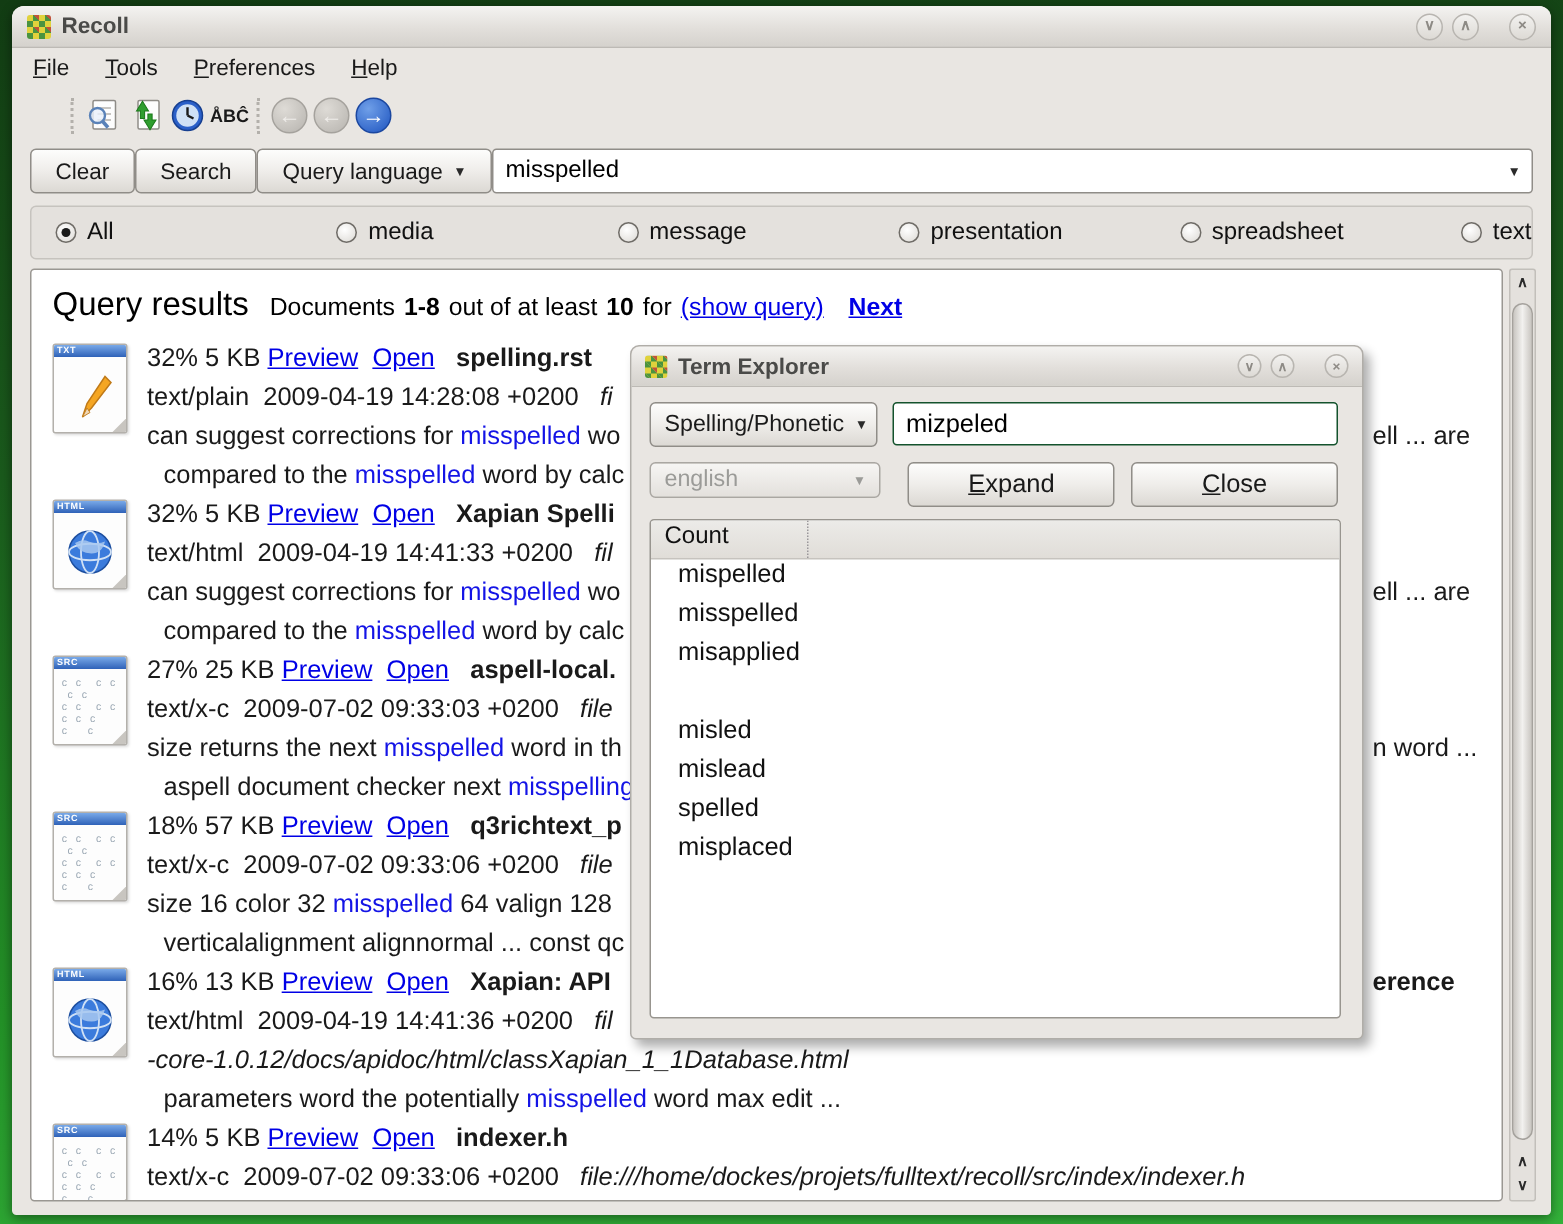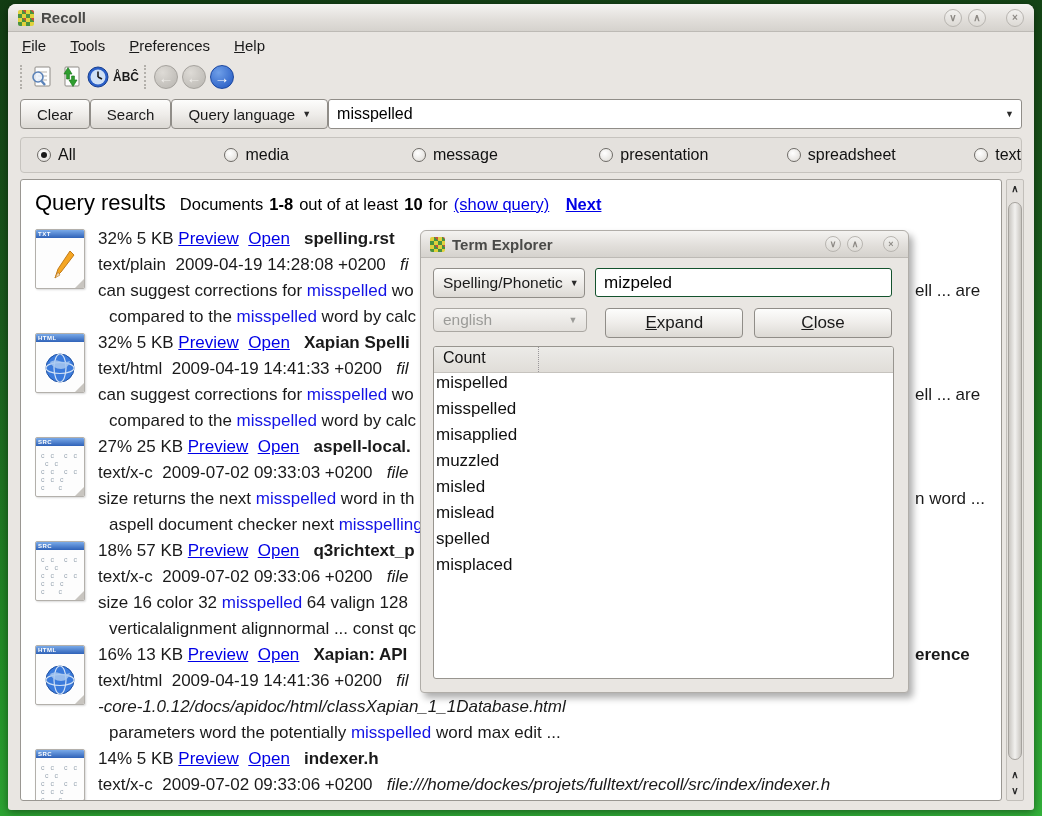--- a/index.html
+++ b/index.html
@@ -36,21 +36,21 @@
     color:#8d8a85; font-size:10px; font-weight:bold; line-height:16px; text-align:center;
     cursor:pointer;
   }
   .winbtn.close { margin-left:14px; }
   
   .menubar { height:27px; display:flex; align-items:center; padding:0 14px; gap:24px;
     background:#e9e6e2; font-size:15px; color:#1a1a1a; }
   .menu-item { cursor:pointer; }
   .menu-item u { text-decoration:underline; }
   
-  .toolbar { height:36px; display:flex; align-items:center; padding:0 8px; background:#e9e6e2; }
+  .toolbar { height:36px; display:flex; align-items:center; padding:0 8px; background:#e9e6e2;margin-left:27px; }
   .grip { width:4px; height:24px; border-left:2px dotted #b3b0ab; margin:0 4px; }
   .tbtn { width:28px; height:28px; display:flex; align-items:center; justify-content:center; cursor:pointer; }
   .abc { font-size:12px; font-weight:bold; color:#1a1a1a; letter-spacing:0px; }
   .navcirc { width:24px; height:24px; border-radius:50%; display:flex; align-items:center; justify-content:center;
     color:#fff; font-size:15px; font-weight:bold; }
   .navcirc.disabled { background:radial-gradient(circle at 35% 30%,#dedbd6,#b7b4af); border:1px solid #a5a29d; color:#efedea; }
   .navcirc.active { background:radial-gradient(circle at 35% 30%,#6f9fe8,#1f55c0); border:1px solid #1b47a0; }
   
   .searchrow { height:38px; display:flex; align-items:center; padding:0 12px; background:#e9e6e2; }
   .btn {
@@ -140,21 +140,21 @@
   .dlg-btn { width:139px; height:30px; font-size:17px; }
   .dlg-btn.expand { margin-left:18px; }
   .dlg-btn.close2 { margin-left:11px; }
   .dlg-table { position:absolute; left:12px; top:115px; width:461px; height:333px;
     background:#fff; border:1px solid #98958f; border-radius:3px; overflow:hidden; }
   .tbl-head { height:26px; background:linear-gradient(180deg,#ecebe8,#e0ddd8); border-bottom:1px solid #c6c3be;
     display:flex; font-size:16px; color:#111; }
   .tbl-head .hc { padding:2px 0 0 9px; border-right:1px dotted #9a979a; height:100%; }
   .hc.c1 { width:200px; } .hc.c2 { width:105px; } .hc.c3 { flex:1; border-right:none; }
   .tbl-row { height:26px; font-size:17px; color:#111; display:flex; cursor:default; }
-  .tbl-row .tc1 { width:200px; padding-left:2px; }
+  .tbl-row .tc1 { width:200px; padding-left:18px; }
   .tbl-row .tc2 { width:105px; }
 </style>
 </head>
 <body>
 
 <div class="window">
 
   <div class="titlebar">
     <div class="checker"></div>
     <div class="title-text">Recoll</div>
@@ -425,21 +425,20 @@
           </div>
           <div class="tbl-row">
             <div class="tc1">misspelled</div>
             <div class="tc2"></div>
           </div>
           <div class="tbl-row">
             <div class="tc1">misapplied</div>
             <div class="tc2"></div>
           </div>
           <div class="tbl-row">
-            <div class="tc1">muzzled</div>
             <div class="tc2"></div>
           </div>
           <div class="tbl-row">
             <div class="tc1">misled</div>
             <div class="tc2"></div>
           </div>
           <div class="tbl-row">
             <div class="tc1">mislead</div>
             <div class="tc2"></div>
           </div>

